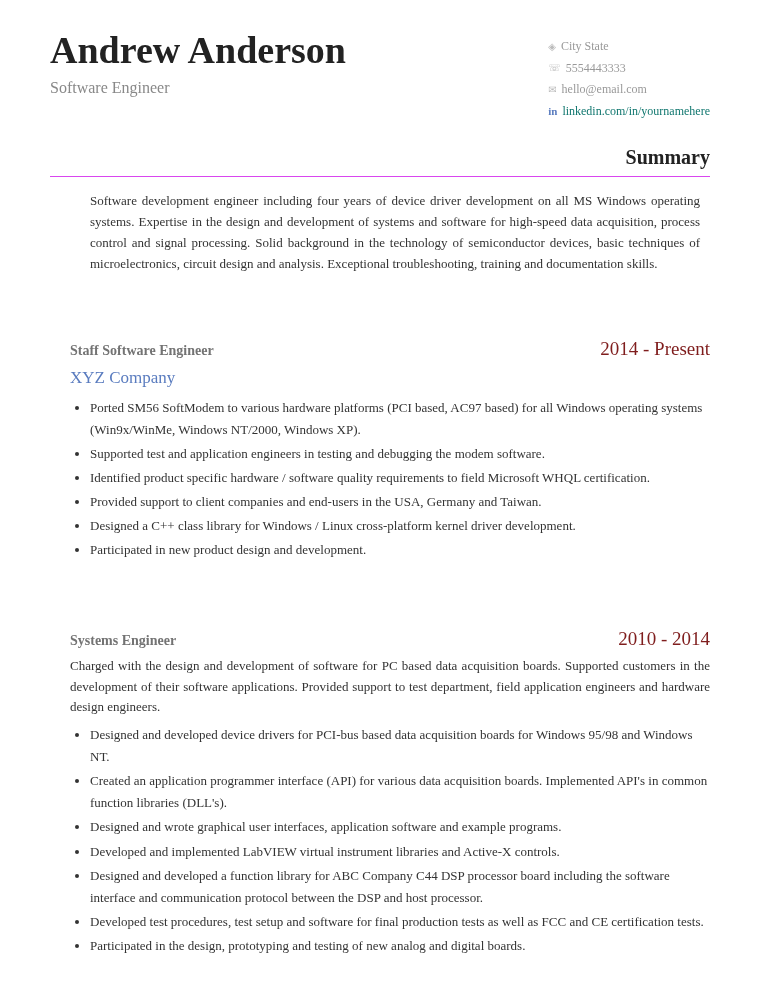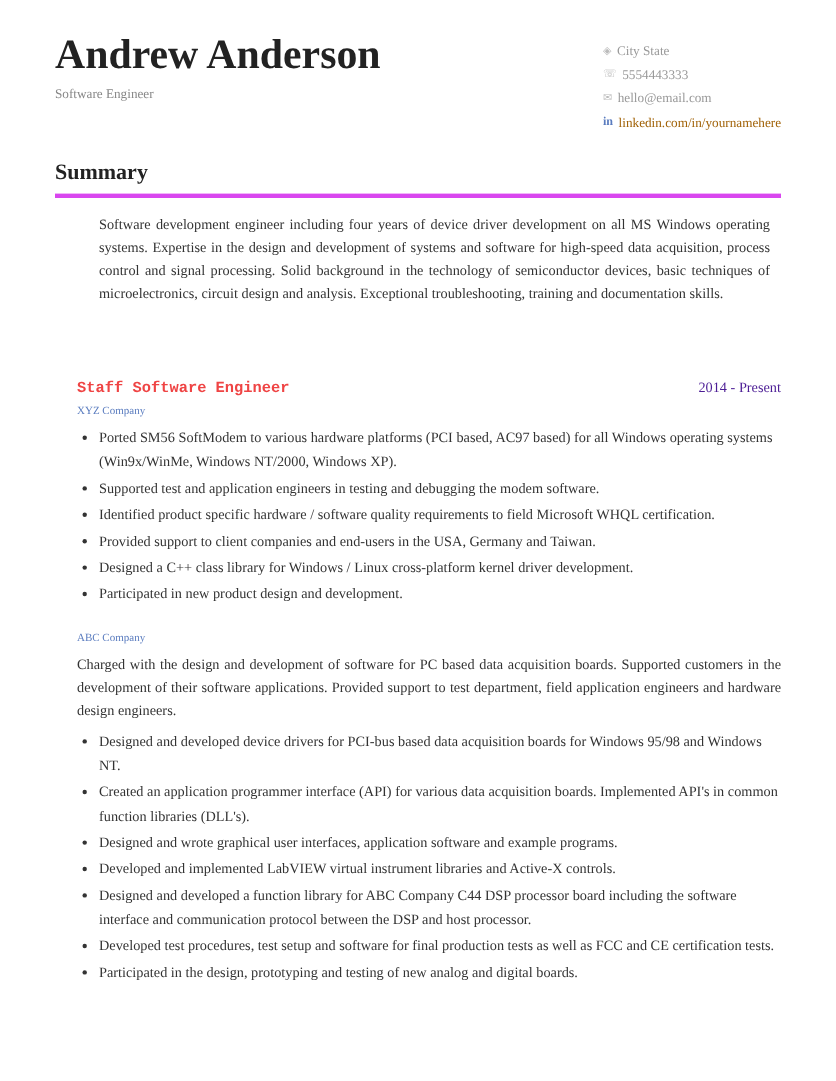--- a/index.html
+++ b/index.html
@@ -24,21 +24,21 @@
     }
     .header-left {}
     .name {
       font-size: 38px;
       font-weight: bold;
       color: #222;
       font-family: Georgia, serif;
       line-height: 1.1;
     }
     .title {
-      font-size: 12px;
+      font-size: 16px;
       color: #888;
       font-weight: normal;
       margin-top: 4px;
       font-family: Georgia, serif;
     }
     .contact-info {
       text-align: left;
       font-size: 12px;
       color: #888;
       margin-top: 6px;
@@ -47,23 +47,24 @@
 
     
     .section {
       margin-bottom: 18px;
     }
     .section-title {
       font-size: 20px;
       font-weight: bold;
       color: #222;
       font-family: Georgia, serif;
-      border-bottom: 4px solid #d946ef;
+      border-bottom: 1px solid #d946ef;
       padding-bottom: 4px;
       margin-bottom: 14px;
+      text-align: right;
     }
 
     
     .summary-text {
       font-size: 13px;
       color: #333;
       line-height: 1.6;
       text-align: justify;
       padding-left: 40px;
       padding-right: 10px;
@@ -77,31 +78,31 @@
     }
     .job-header {
       display: flex;
       justify-content: space-between;
       align-items: baseline;
       margin-bottom: 2px;
     }
     .job-title {
       font-size: 14px;
       font-weight: bold;
-      color: #ef4444;
-      font-family: Liberation Mono, monospace;
+      color: #737373;
+      font-family: Liberation Serif, serif;
       margin-top: 47px;
     }
     .job-dates {
-      font-size: 13px;
-      color: #4c1d95;
+      font-size: 19px;
+      color: #7f1d1d;
       text-align: center;
     }
     .job-company {
-      font-size: 10px;
+      font-size: 17px;
       color: #5a7cbf;
       margin-bottom: 6px;
     }
     .job-description {
       font-size: 13px;
       color: #333;
       line-height: 1.6;
       text-align: justify;
       margin-bottom: 6px;
     }
@@ -144,21 +145,21 @@
     <div class="contact-row">
       <span class="contact-icon">☏</span>
       <span>5554443333</span>
     </div>
     <div class="contact-row">
       <span class="contact-icon">✉</span>
       <span>hello@email.com</span>
     </div>
     <div class="contact-row">
       <span class="contact-icon" style="font-size:11px;font-weight:bold;color:#5a7cbf;">in</span>
-      <span style="color:#a16207;">linkedin.com/in/yournamehere</span>
+      <span style="color:#0f766e;">linkedin.com/in/yournamehere</span>
     </div>
   </div>
 </div>
 
 <div class="section">
   <div class="section-title">Summary</div>
   <p class="summary-text">Software development engineer including four years of device driver development on all MS Windows operating systems.  Expertise in the design and development of systems and software for high-speed data acquisition, process control and signal processing.  Solid background in the technology of semiconductor devices, basic techniques of microelectronics, circuit design and analysis.  Exceptional troubleshooting, training and documentation skills.</p>
 </div>
 
 <div class="section">
@@ -173,21 +174,24 @@
       <li>Ported SM56 SoftModem to various hardware platforms (PCI based, AC97 based) for all Windows operating systems (Win9x/WinMe, Windows NT/2000, Windows XP).</li>
       <li>Supported test and application engineers in testing and debugging the modem software.</li>
       <li>Identified product specific hardware / software quality requirements to field Microsoft WHQL certification.</li>
       <li>Provided support to client companies and end-users in the USA, Germany and Taiwan.</li>
       <li>Designed a C++ class library for Windows / Linux cross-platform kernel driver development.</li>
       <li>Participated in new product design and development.</li>
     </ul>
   </div>
 
   <div class="job">
-    <div class="job-company">ABC Company</div>
+    <div class="job-header">
+      <span class="job-title">Systems Engineer</span>
+      <span class="job-dates">2010 - 2014</span>
+    </div>
     <div class="job-description">Charged with the design and development of software for PC based data acquisition boards. Supported customers in the development of their software applications. Provided support to test department, field application engineers and hardware design engineers.</div>
     <ul class="job-bullets">
       <li>Designed and developed device drivers for PCI-bus based data acquisition boards for Windows 95/98 and Windows NT.</li>
       <li>Created an application programmer interface (API) for various data acquisition boards. Implemented API's in common function libraries (DLL's).</li>
       <li>Designed and wrote graphical user interfaces, application software and example programs.</li>
       <li>Developed and implemented LabVIEW virtual instrument libraries and Active-X controls.</li>
       <li>Designed and developed a function library for ABC Company C44 DSP processor board including the software interface and communication protocol between the DSP and host processor.</li>
       <li>Developed test procedures, test setup and software for final production tests as well as FCC and CE certification tests.</li>
       <li>Participated in the design, prototyping and testing of new analog and digital boards.</li>
     </ul>

